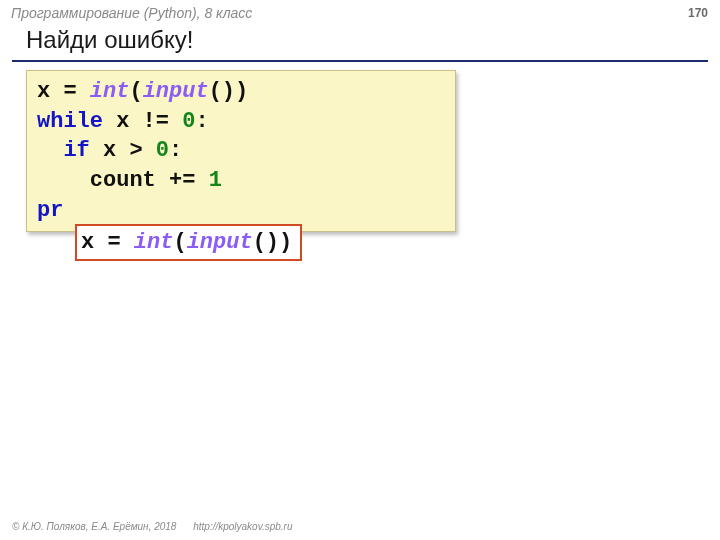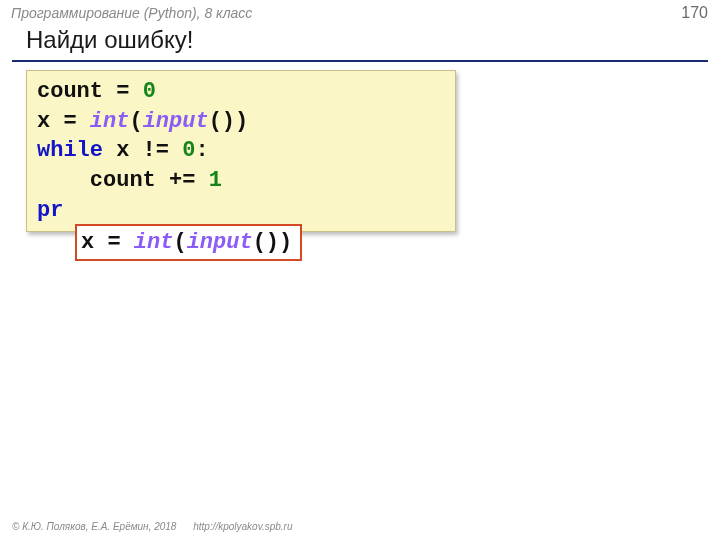--- a/index.html
+++ b/index.html
@@ -20,22 +20,22 @@
     padding: 2px 12px 0 11px;
   }
   .header-left {
     color: #8a8a8a;
     font-size: 14px;
     font-style: italic;
     font-family: Arial, sans-serif;
   }
   .page-num {
     color: #6a6a6a;
-    font-size: 16px;
-    font-weight: normal;
+    font-size: 12px;
+    font-weight: bold;
   }
   .title {
     padding: 2px 0 6px 26px;
     font-size: 24px;
     font-weight: normal;
     color: #1a1a1a;
     font-family: Arial, sans-serif;
   }
   .title-underline {
     height: 2px;
@@ -90,23 +90,23 @@
 
 <div class="header-bar">
   <span class="header-left">Программирование (Python), 8 класс</span>
   <span class="page-num">170</span>
 </div>
 
 <div class="title">Найди ошибку!</div>
 <div class="title-underline"></div>
 
 <div class="code-block">
-  <div><span class="t">count</span><span class="t"> = </span><span class="num">0</span></div>
   <div><span class="t">x = </span><span class="fn">int</span><span class="t">(</span><span class="fn">input</span><span class="t">())</span></div>
   <div><span class="kw">while</span><span class="t"> x != </span><span class="num">0</span><span class="t">:</span></div>
+  <div><span class="kw" style="white-space:pre;">  if</span><span class="t"> x &gt; </span><span class="num">0</span><span class="t">:</span></div>
   <div><span class="t" style="white-space:pre;text-align:right;">    count += </span><span class="num">1</span></div>
   <div><span class="kw">pr</span></div>
 
   <div class="overlay-box">
     <span class="t">x = </span><span class="fn">int</span><span class="t">(</span><span class="fn">input</span><span class="t">())</span>
   </div>
 </div>
 
 <div class="footer">
   <span>© К.Ю. Поляков, Е.А. Ерёмин, 2018</span>

